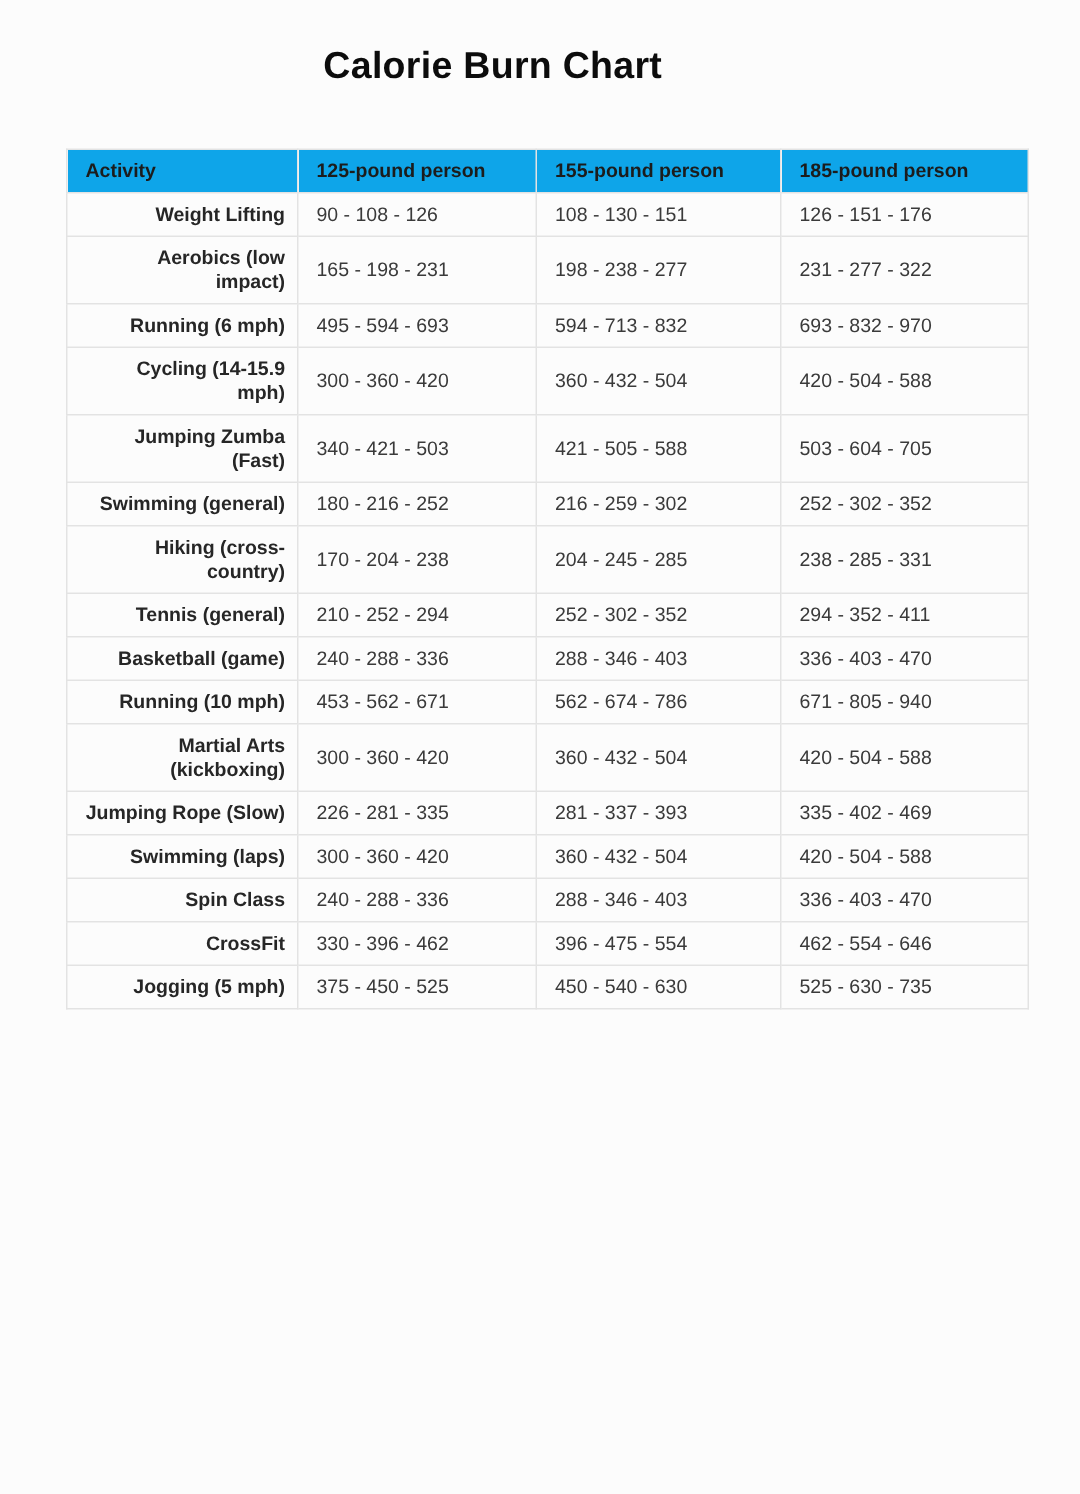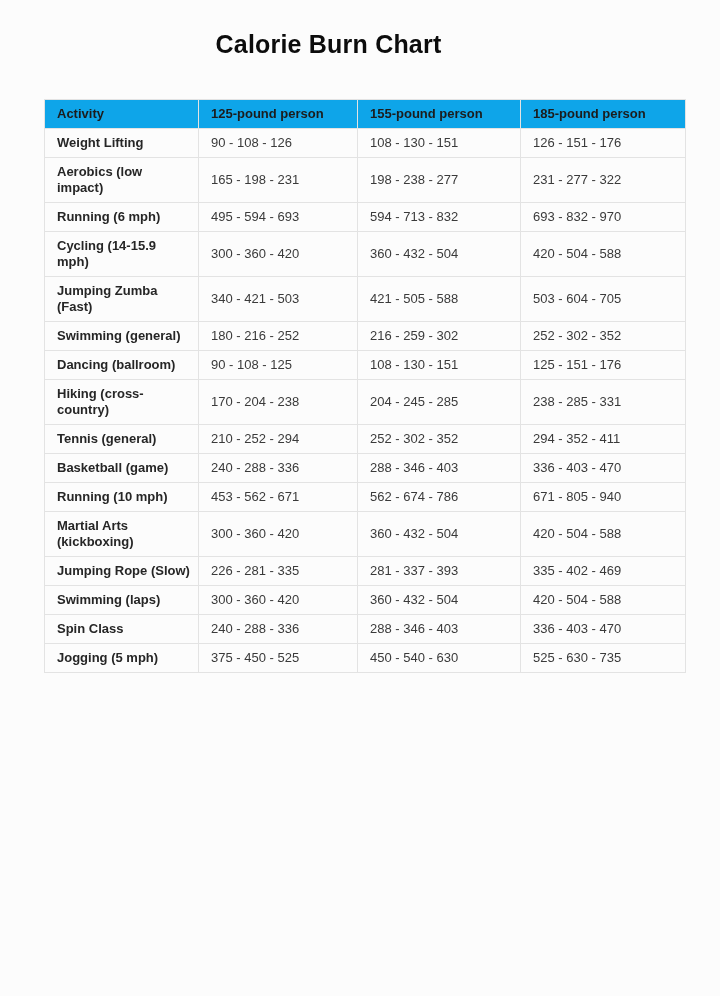--- a/index.html
+++ b/index.html
@@ -50,20 +50,21 @@
     overflow: hidden;
   }
   .calorie-table th {
     background: #0ea5e9;
     font-weight: bold;
     color: #1c1c1c;
   }
   .calorie-table td.activity {
     font-weight: bold;
     color: #262626;
+    text-align: right;
   }
   .calorie-table td.val {
     color: #3a3a3a;
     margin-left: 24px;
   }
   col.c1 { width: 154px; }
   col.c2 { width: 159px; }
   col.c3 { width: 163px; }
   col.c4 { width: 165px; }
 </style>
@@ -119,26 +120,20 @@
           <td class="val">421 - 505 - 588</td>
           <td class="val">503 - 604 - 705</td>
         </tr>
         <tr>
           <td class="activity">Swimming (general)</td>
           <td class="val">180 - 216 - 252</td>
           <td class="val">216 - 259 - 302</td>
           <td class="val">252 - 302 - 352</td>
         </tr>
         <tr>
-          <td class="activity">Dancing (ballroom)</td>
-          <td class="val">90 - 108 - 125</td>
-          <td class="val">108 - 130 - 151</td>
-          <td class="val">125 - 151 - 176</td>
-        </tr>
-        <tr>
           <td class="activity">Hiking (cross-country)</td>
           <td class="val">170 - 204 - 238</td>
           <td class="val">204 - 245 - 285</td>
           <td class="val">238 - 285 - 331</td>
         </tr>
         <tr>
           <td class="activity">Tennis (general)</td>
           <td class="val">210 - 252 - 294</td>
           <td class="val">252 - 302 - 352</td>
           <td class="val">294 - 352 - 411</td>
@@ -173,20 +168,26 @@
           <td class="val">360 - 432 - 504</td>
           <td class="val">420 - 504 - 588</td>
         </tr>
         <tr>
           <td class="activity">Spin Class</td>
           <td class="val">240 - 288 - 336</td>
           <td class="val">288 - 346 - 403</td>
           <td class="val">336 - 403 - 470</td>
         </tr>
         <tr>
+          <td class="activity">CrossFit</td>
+          <td class="val">330 - 396 - 462</td>
+          <td class="val">396 - 475 - 554</td>
+          <td class="val">462 - 554 - 646</td>
+        </tr>
+        <tr>
           <td class="activity">Jogging (5 mph)</td>
           <td class="val">375 - 450 - 525</td>
           <td class="val">450 - 540 - 630</td>
           <td class="val">525 - 630 - 735</td>
         </tr>
       </tbody>
   </table>
 </div>
 
 </body></html>

